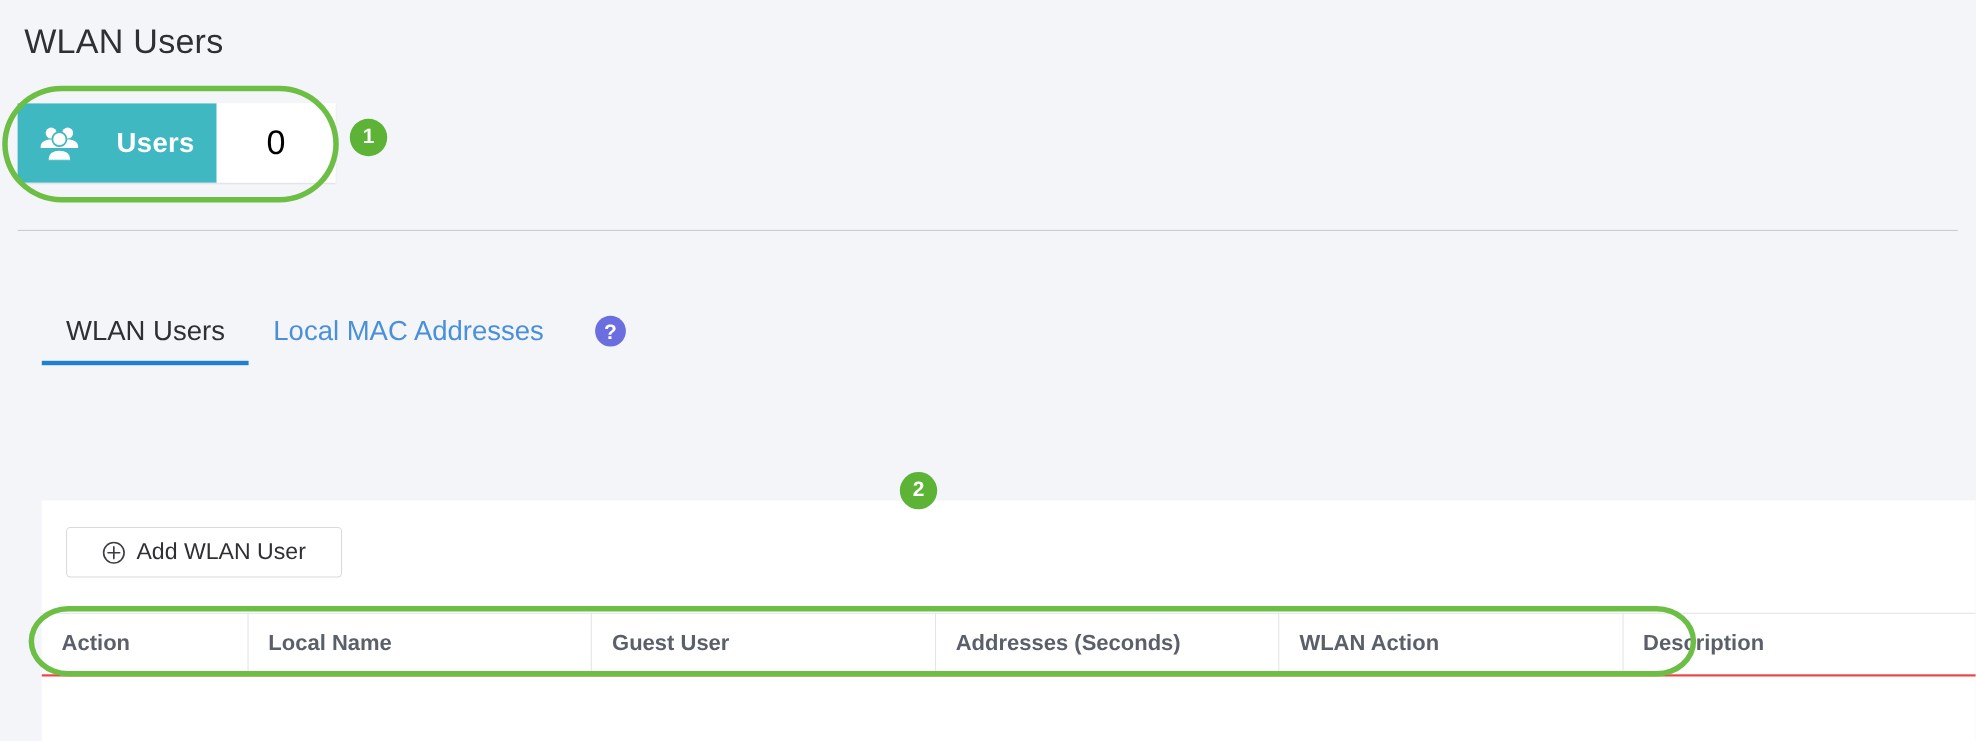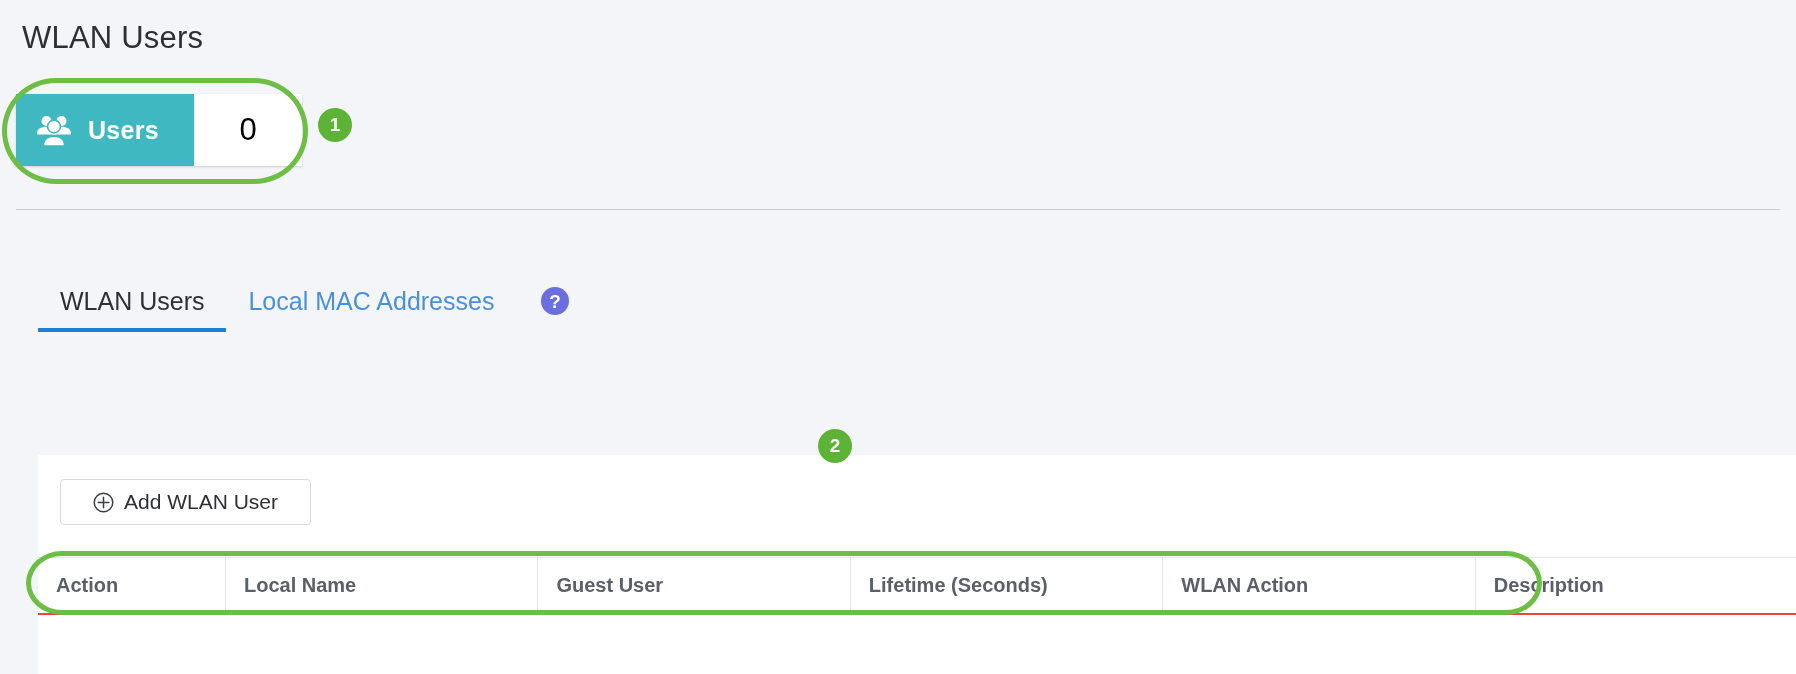--- a/index.html
+++ b/index.html
@@ -52,20 +52,21 @@
     height: 32px;
     display: block;
     flex: 0 0 auto;
   }
   .stat-label-text {
     color: #ffffff;
     font-size: 25px;
     font-weight: 700;
     letter-spacing: 0.3px;
     white-space: nowrap;
+    margin-left: 18px;
   }
   .stat-value {
     display: flex;
     align-items: center;
     justify-content: center;
     min-width: 108px;
     background: #ffffff;
     color: #000000;
     font-size: 31px;
     font-weight: 400;
@@ -278,21 +279,21 @@
     </svg>
     <span>Add WLAN User</span>
   </div>
 
   <table class="table">
     <thead>
       <tr>
         <th class="col-action">Action</th>
         <th class="col-username">Local Name</th>
         <th class="col-guestuser">Guest User</th>
-        <th class="col-lifetime">Lifetime (Seconds)</th>
+        <th class="col-lifetime">Addresses (Seconds)</th>
         <th class="col-wlanprofile">WLAN Action</th>
         <th class="col-description">Description</th>
       </tr>
     </thead>
     <tbody></tbody>
   </table>
 </div>
 
 <div class="annot-ellipse-header"></div>
 

